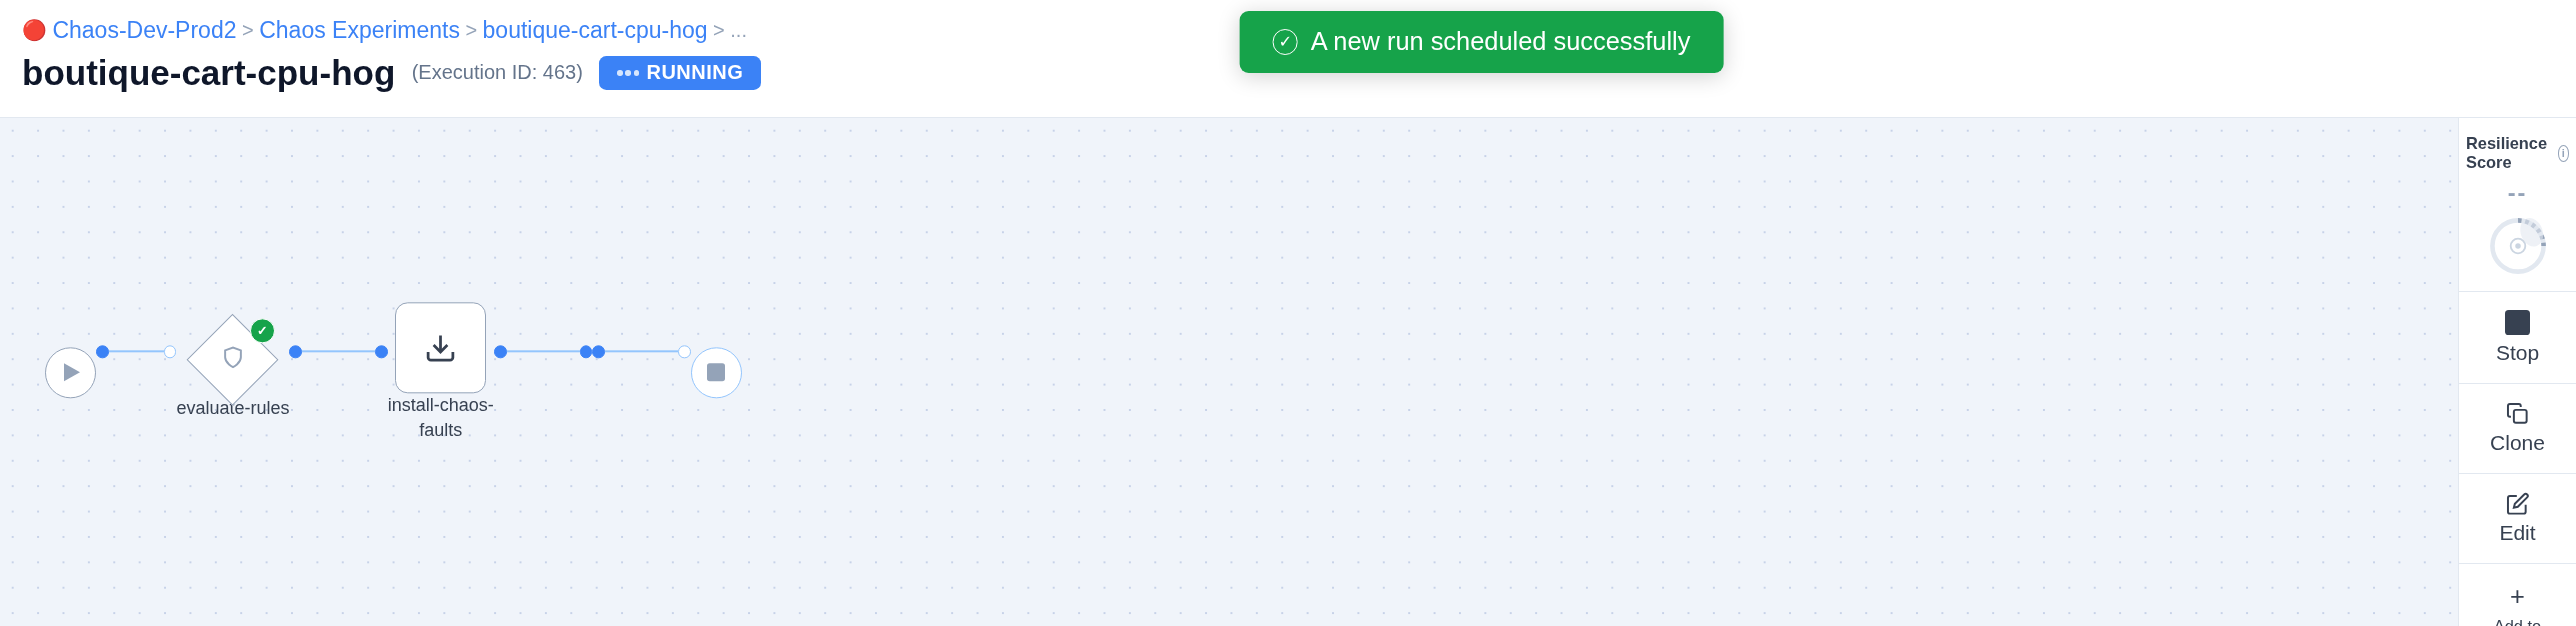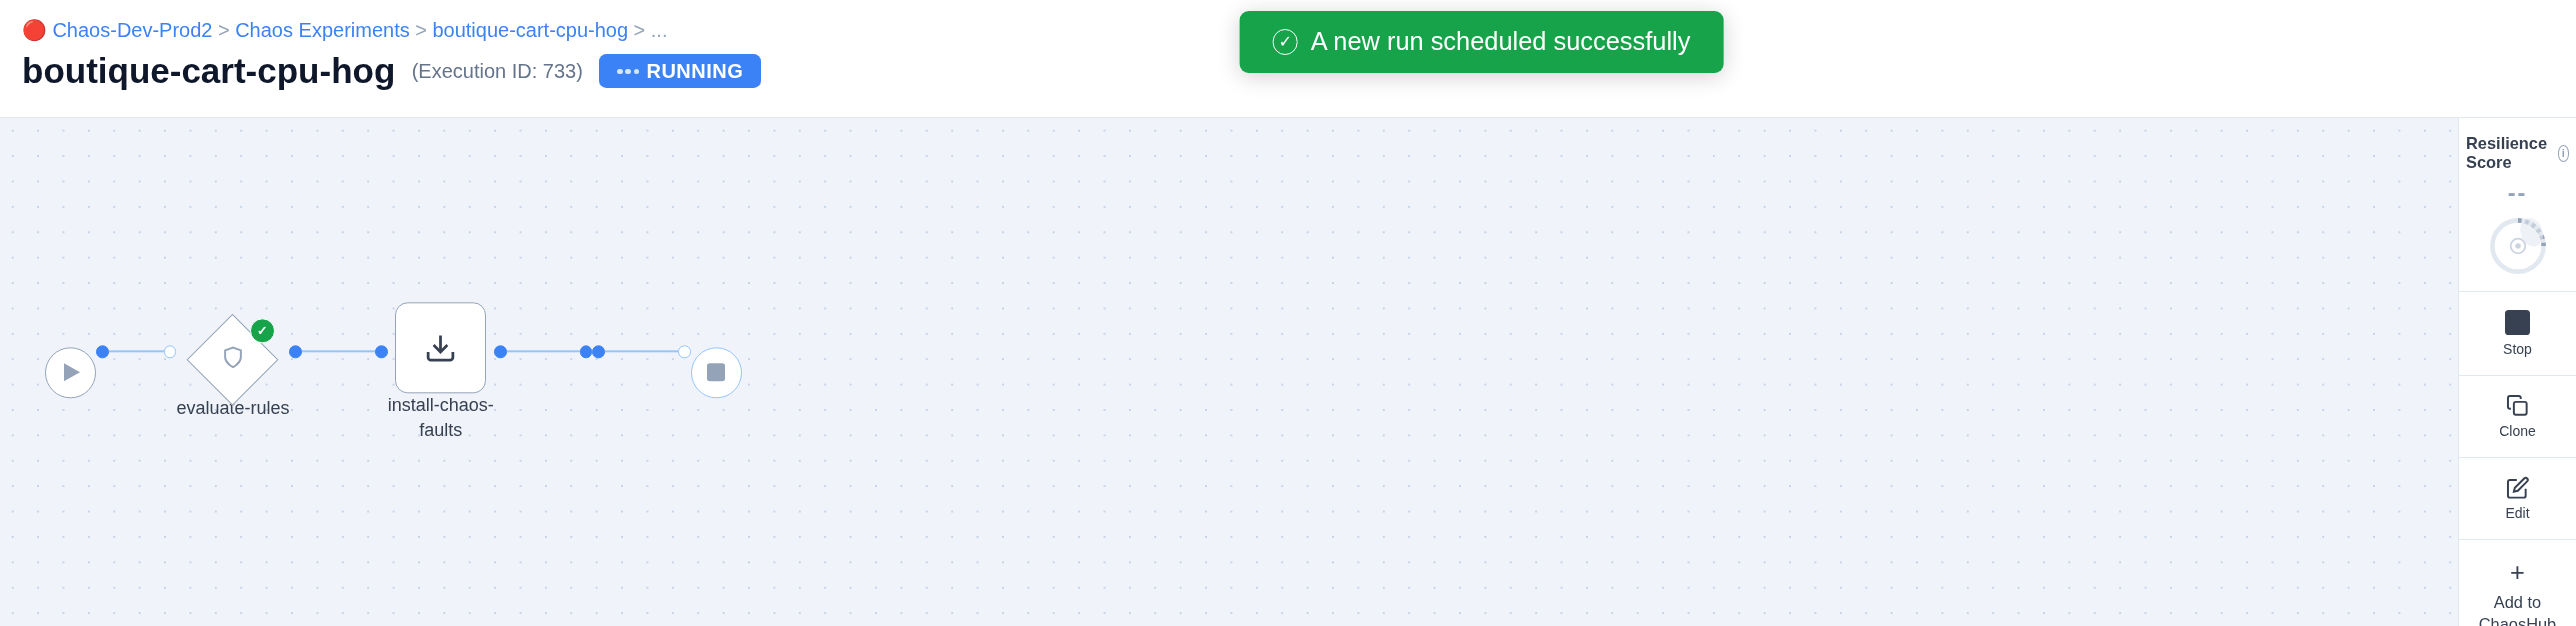--- a/index.html
+++ b/index.html
@@ -29,21 +29,21 @@
       display: flex;
       align-items: center;
       gap: 5.5px;
       font-size: 20px;
       color: #64748b;
       margin-bottom: 9px;
     }
     .breadcrumb a {
       color: #3b82f6;
       text-decoration: none;
-      font-size: 20px;
+      font-size: 23px;
     }
     .breadcrumb .sep {
       color: #94a3b8;
       font-size: 20px;
     }
     .breadcrumb .current {
       color: #94a3b8;
       font-size: 20px;
     }
 
@@ -355,21 +355,21 @@
       width: 100%;
       padding: 18px 9px;
       display: flex;
       flex-direction: column;
       align-items: center;
       gap: 5.5px;
       border-bottom: 0.9px solid #e2e8f0;
       cursor: pointer;
     }
     .sidebar-action-label {
-      font-size: 14px;
+      font-size: 21px;
       color: #374151;
     }
 
     .add-chaos-hub {
       padding: 18px 9px;
       display: flex;
       flex-direction: column;
       align-items: center;
       gap: 5.5px;
       cursor: pointer;
@@ -397,21 +397,21 @@
     <span class="sep">&gt;</span>
     <a>Chaos Experiments</a>
     <span class="sep">&gt;</span>
     <a>boutique-cart-cpu-hog</a>
     <span class="sep">&gt;</span>
     <span class="current">...</span>
   </div>
 
   <div class="page-title-row">
     <span class="page-title">boutique-cart-cpu-hog</span>
-    <span class="exec-id">(Execution ID: 733)</span>
+    <span class="exec-id">(Execution ID: 463)</span>
     <div class="status-badge">
       <div class="dots">
         <div class="dot"></div>
         <div class="dot"></div>
         <div class="dot"></div>
       </div>
       <span>RUNNING</span>
     </div>
   </div>
 

